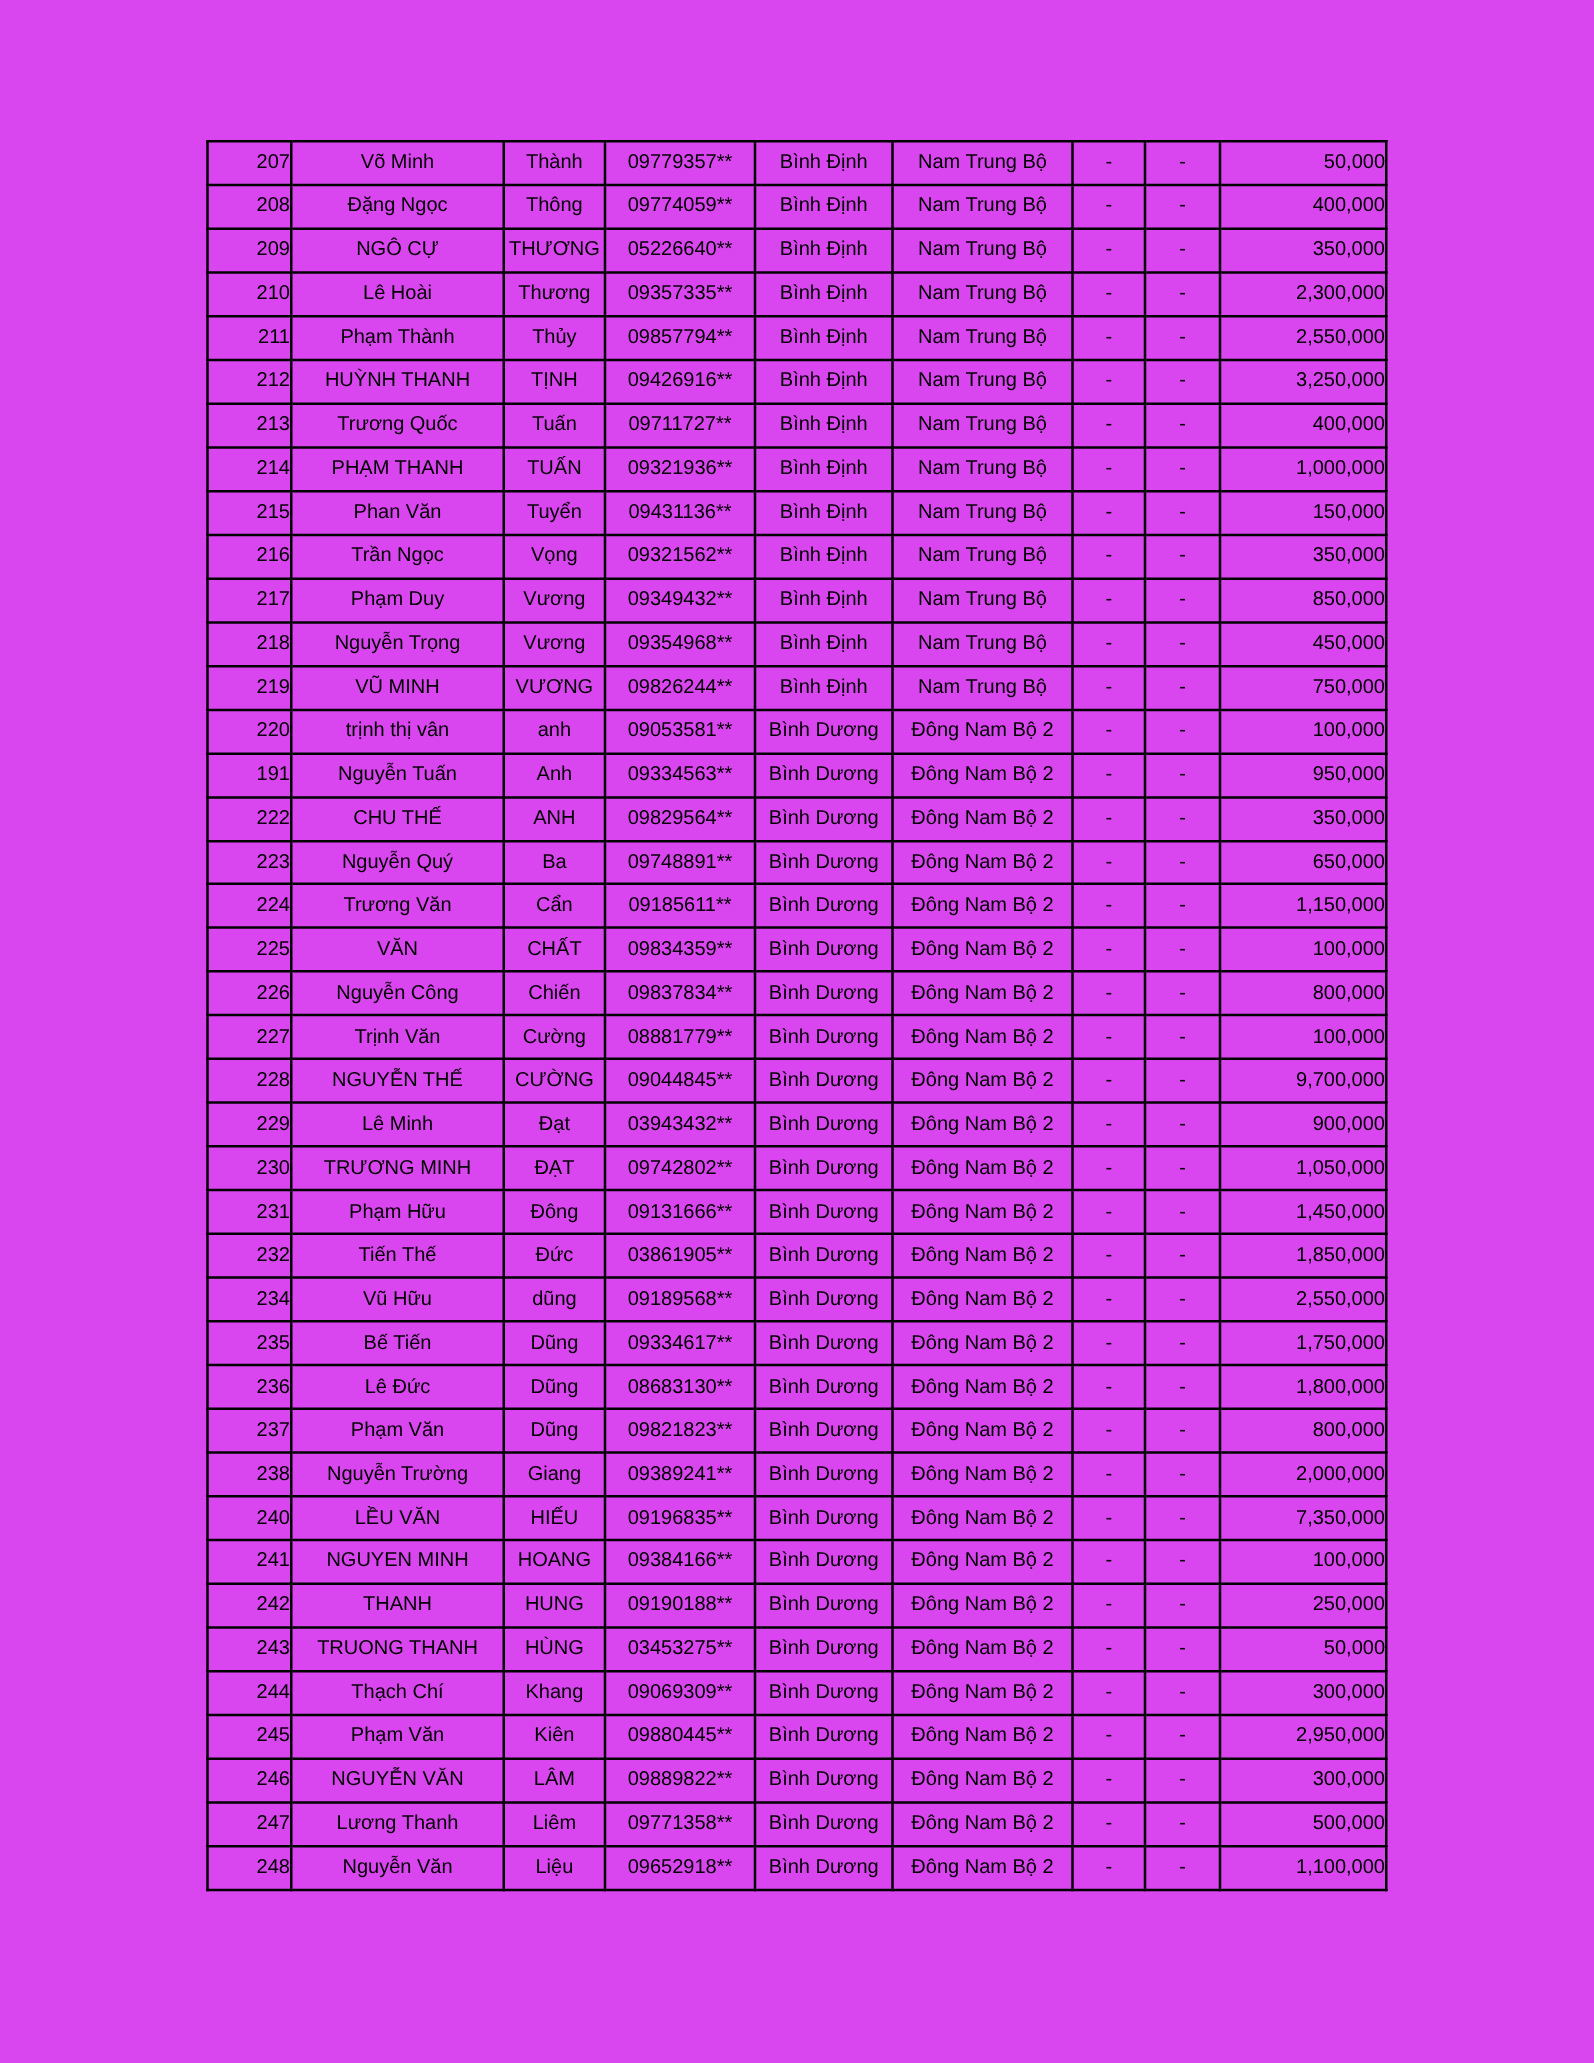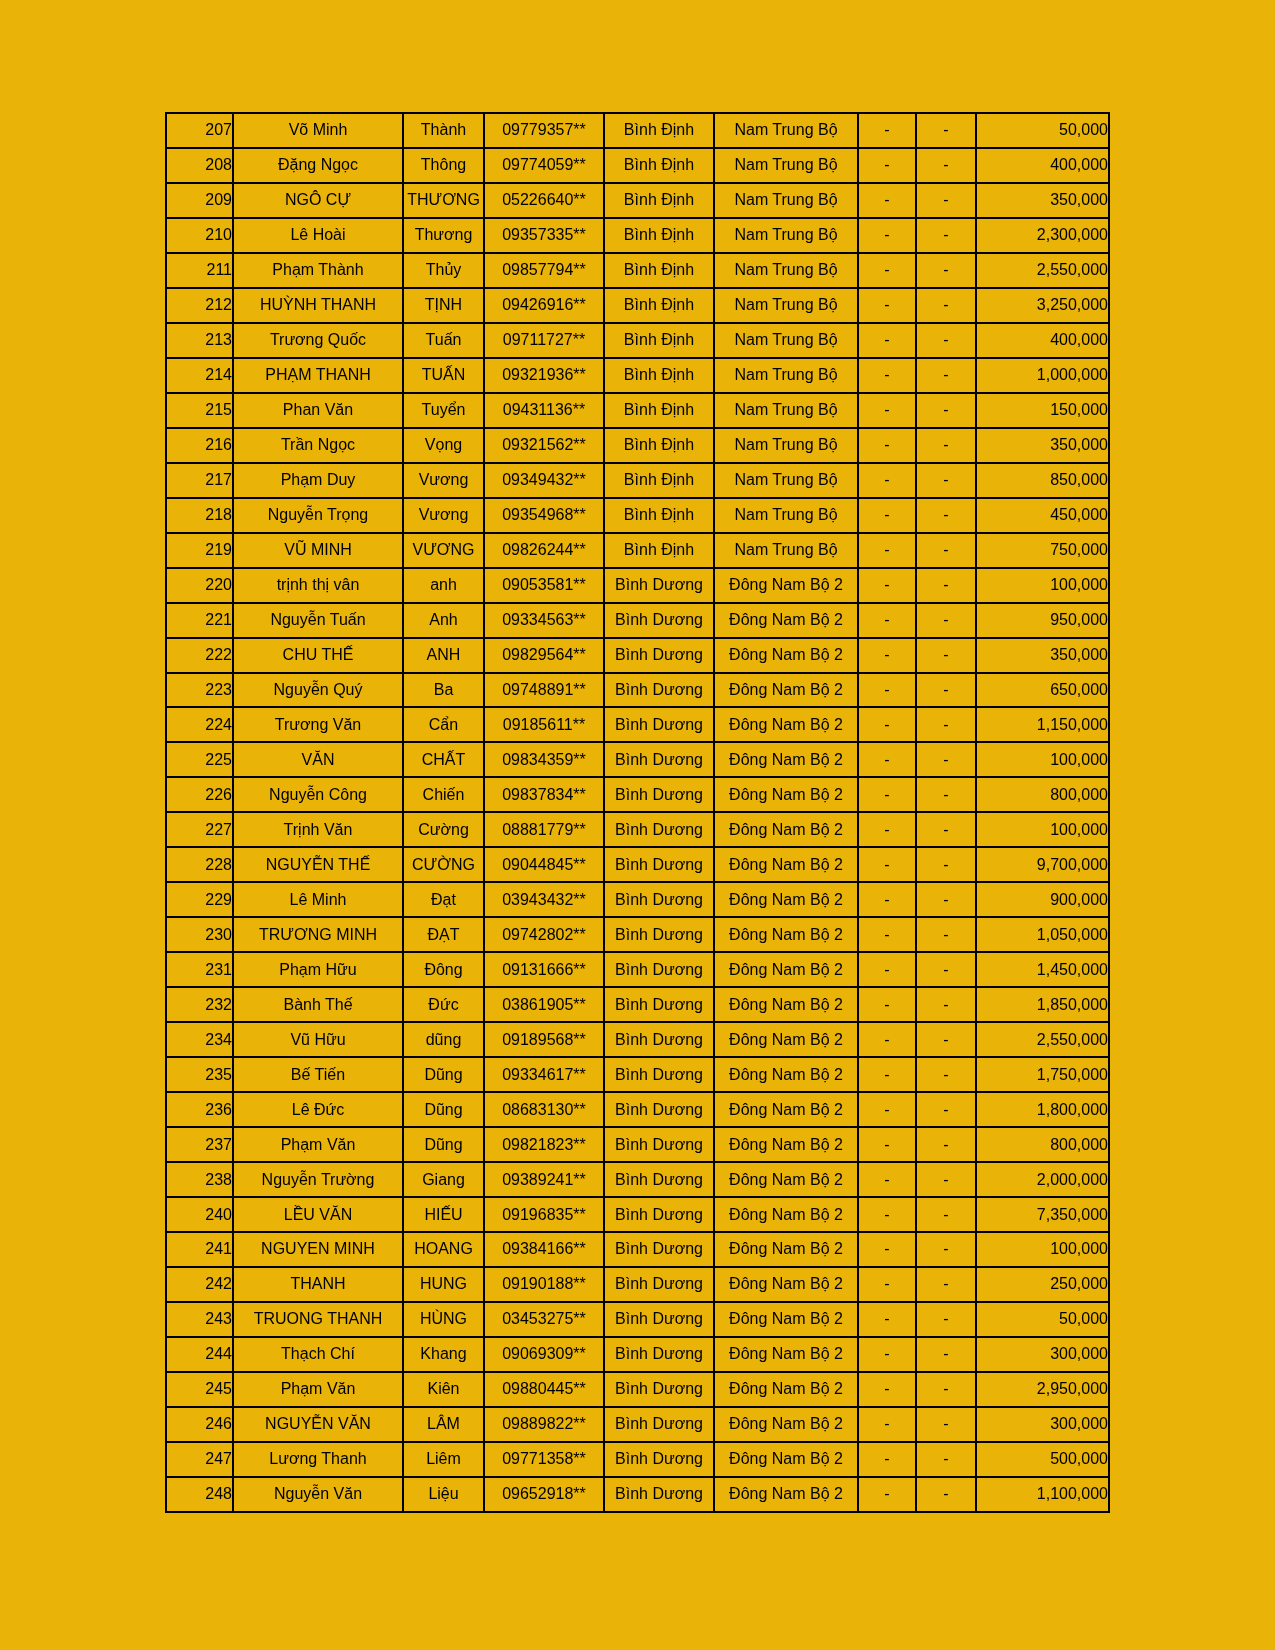--- a/index.html
+++ b/index.html
@@ -12,21 +12,21 @@
     width: 1275px;
     height: 1650px;
     font-family: "Liberation Sans", sans-serif;
     color: #000000;
   }
   .page {
     position: absolute;
     left: 0; top: 0;
     width: 1275px;
     height: 1650px;
-    background: #eab308;
+    background: #d946ef;
   }
   table.data-table {
     position: absolute;
     left: 165px;
     top: 112px;
     width: 943px;
     height: 1401px;
     border-collapse: collapse;
     table-layout: fixed;
     font-size: 16px;
@@ -211,21 +211,21 @@
           <td class="align-center col-1">trịnh thị vân</td>
           <td class="align-center col-2">anh</td>
           <td class="align-center col-3">09053581**</td>
           <td class="align-center col-4">Bình Dương</td>
           <td class="align-center col-5">Đông Nam Bộ 2</td>
           <td class="align-center col-6">-</td>
           <td class="align-center col-7">-</td>
           <td class="align-right col-8">100,000</td>
         </tr>
         <tr>
-          <td class="align-right col-0">221</td>
+          <td class="align-right col-0">191</td>
           <td class="align-center col-1">Nguyễn Tuấn</td>
           <td class="align-center col-2">Anh</td>
           <td class="align-center col-3">09334563**</td>
           <td class="align-center col-4">Bình Dương</td>
           <td class="align-center col-5">Đông Nam Bộ 2</td>
           <td class="align-center col-6">-</td>
           <td class="align-center col-7">-</td>
           <td class="align-right col-8">950,000</td>
         </tr>
         <tr>
@@ -333,21 +333,21 @@
           <td class="align-center col-2">Đông</td>
           <td class="align-center col-3">09131666**</td>
           <td class="align-center col-4">Bình Dương</td>
           <td class="align-center col-5">Đông Nam Bộ 2</td>
           <td class="align-center col-6">-</td>
           <td class="align-center col-7">-</td>
           <td class="align-right col-8">1,450,000</td>
         </tr>
         <tr>
           <td class="align-right col-0">232</td>
-          <td class="align-center col-1">Bành Thế</td>
+          <td class="align-center col-1">Tiến Thế</td>
           <td class="align-center col-2">Đức</td>
           <td class="align-center col-3">03861905**</td>
           <td class="align-center col-4">Bình Dương</td>
           <td class="align-center col-5">Đông Nam Bộ 2</td>
           <td class="align-center col-6">-</td>
           <td class="align-center col-7">-</td>
           <td class="align-right col-8">1,850,000</td>
         </tr>
         <tr>
           <td class="align-right col-0">234</td>

